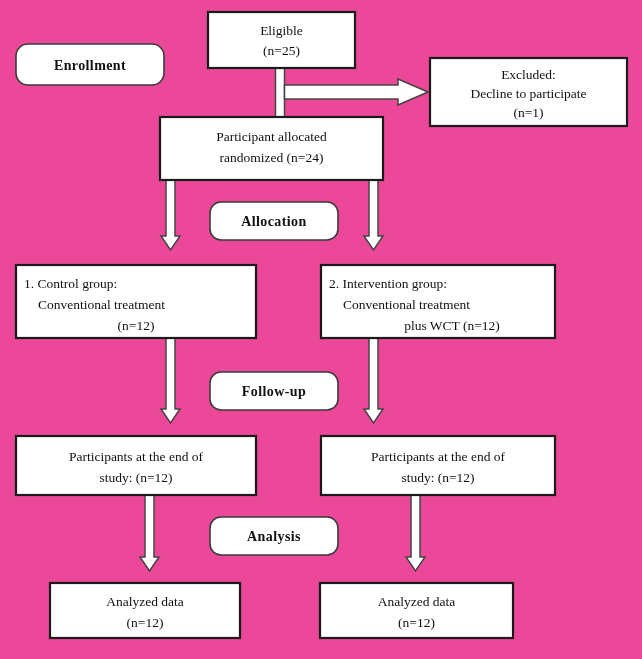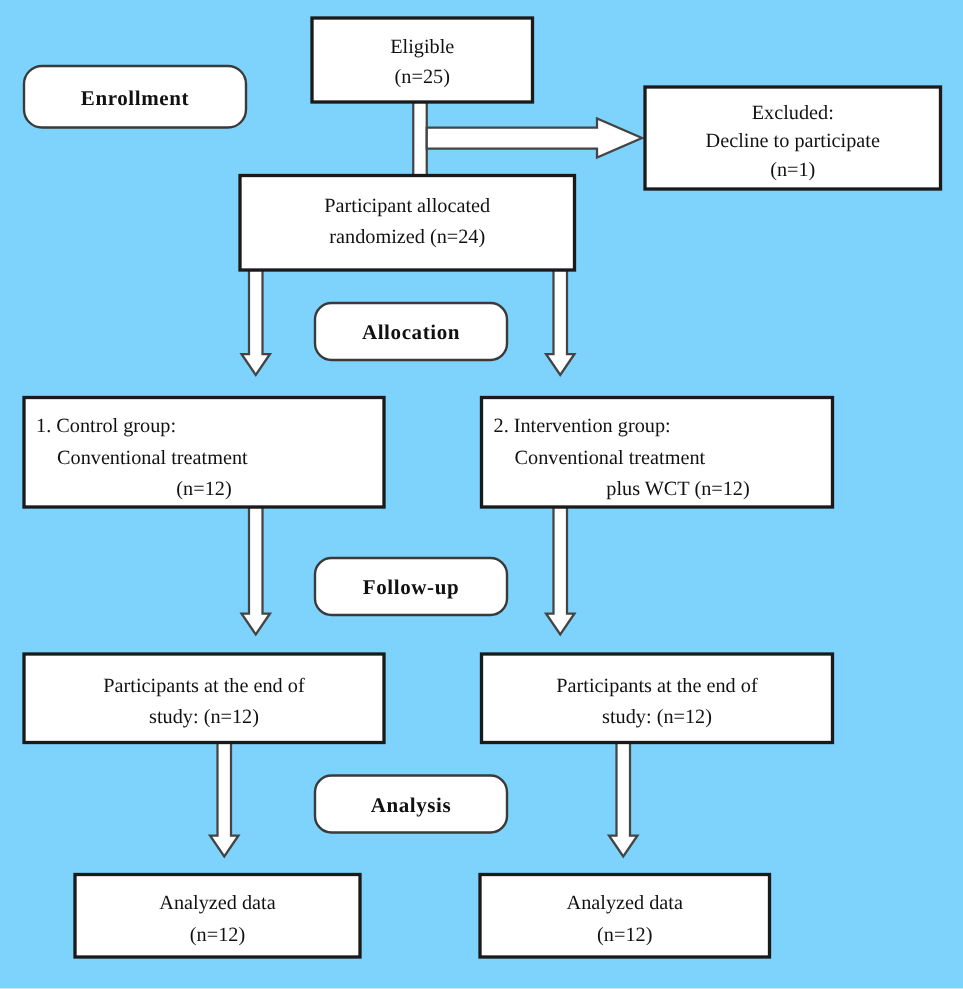--- a/index.html
+++ b/index.html
@@ -8,21 +8,21 @@
     padding: 0;
     background: #ffffff;
   }
   body {
     font-family: "Liberation Serif", "DejaVu Serif", serif;
   }
   #diagram-root {
     position: relative;
     width: 642px;
     height: 659px;
-    background: #7dd3fc;
+    background: #ec4899;
     overflow: hidden;
   }
   svg.flow {
     position: absolute;
     top: 0;
     left: 0;
     width: 642px;
     height: 659px;
   }
   .box-rect {

